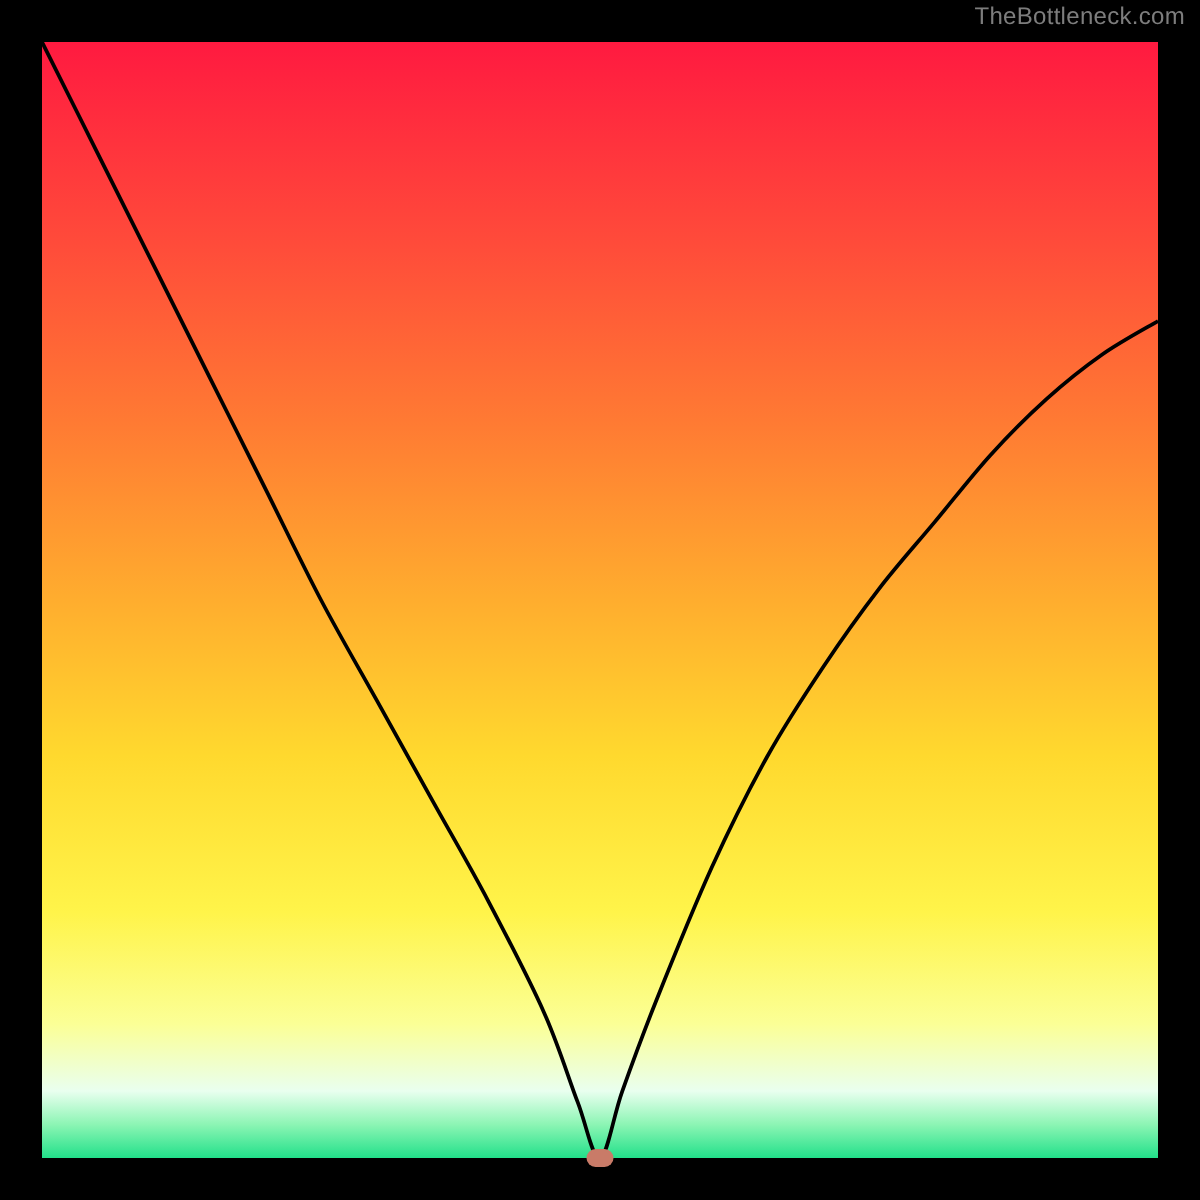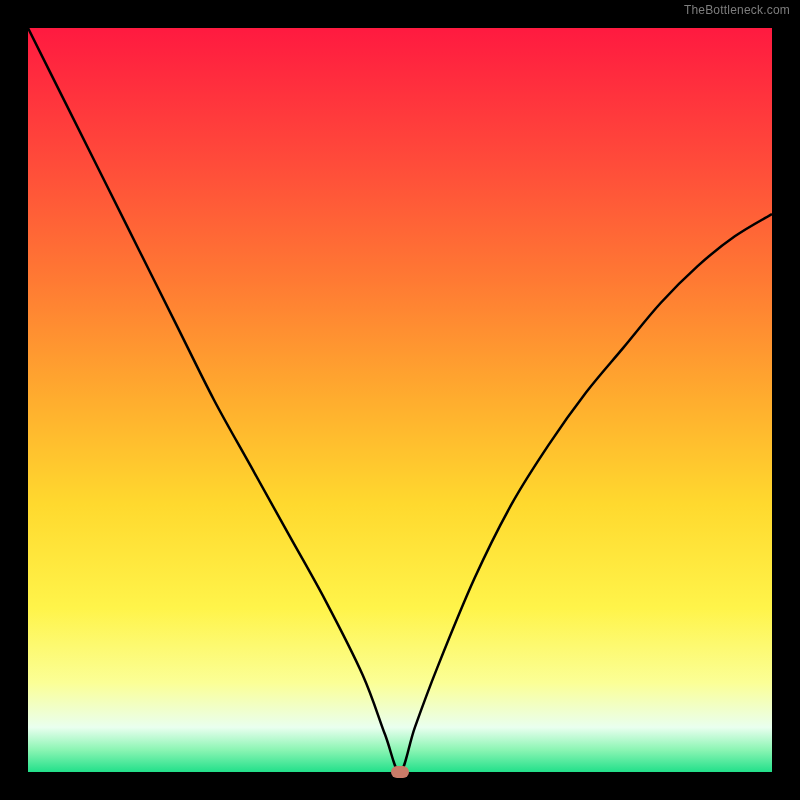--- a/index.html
+++ b/index.html
@@ -51,21 +51,21 @@
     border-radius: 6px;
     background: #c97b68;
     transform: translate(-50%, -50%);
   }
   .watermark {
     position: absolute;
     top: 3px;
     right: 10px;
     color: #7d7d7d;
     font-family: Arial, Helvetica, sans-serif;
-    font-size: 12px;
+    font-size: 16px;
     letter-spacing: 0.2px;
   }
 </style>
 </head>
 <body>
 
 <div class="frame">
   <div class="plot-area">
     <svg class="curve" viewBox="0 0 744 744" preserveAspectRatio="none">
       <path id="curve-path" d="M 0 0 C 6.2 12.399999999999997 24.800000000000004 49.59999999999998 37.2 74.39999999999998 C 49.6 99.19999999999997 62.00000000000001 123.99999999999994 74.4 148.79999999999995 C 86.80000000000001 173.59999999999997 99.19999999999999 198.40000000000003 111.6 223.20000000000005 C 124 248.00000000000006 136.4 272.8 148.8 297.6 C 161.20000000000002 322.40000000000003 173.6 348.44 186 372 C 198.4 395.56 210.79999999999998 416.64000000000004 223.2 438.96000000000004 C 235.6 461.28000000000003 247.99999999999997 483.59999999999997 260.4 505.91999999999996 C 272.79999999999995 528.24 285.20000000000005 549.3199999999999 297.6 572.88 C 310 596.44 324.88 624.96 334.8 647.28 C 344.72 669.5999999999999 350.92 690.68 357.12 706.8 C 363.32 722.92 367.04 745.24 372 744 C 376.96 742.76 380.68 716.72 386.88 699.36 C 393.08 682 399.28000000000003 664.6400000000001 409.20000000000005 639.84 C 419.12000000000006 615.04 434 577.8399999999999 446.4 550.56 C 458.79999999999995 523.28 471.20000000000005 498.48 483.6 476.16 C 496 453.84000000000003 508.4 435.24 520.8 416.64 C 533.1999999999999 398.03999999999996 545.6 380.68 558 364.56 C 570.4 348.44 582.8000000000001 334.8 595.2 319.92 C 607.6 305.04 620 288.91999999999996 632.4 275.28 C 644.8 261.64 657.2 249.23999999999998 669.6 238.07999999999998 C 682 226.92 694.4 217.00000000000006 706.8 208.32000000000005 C 719.1999999999999 199.64000000000004 737.8 189.72 744 186" fill="none" stroke="#000" stroke-width="2.5"></path>

